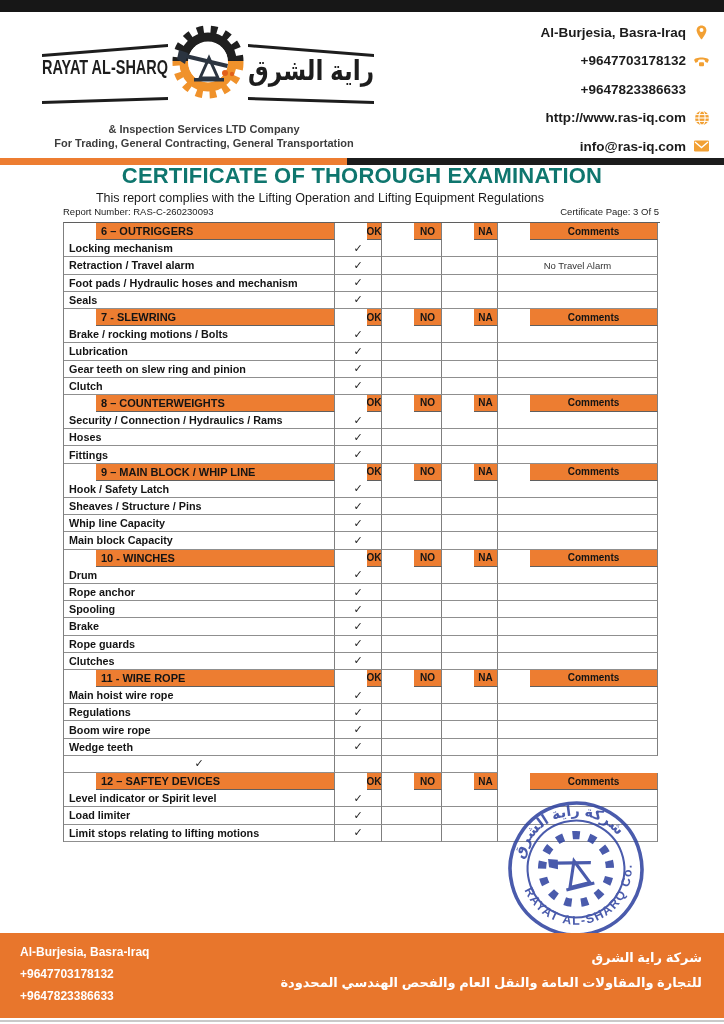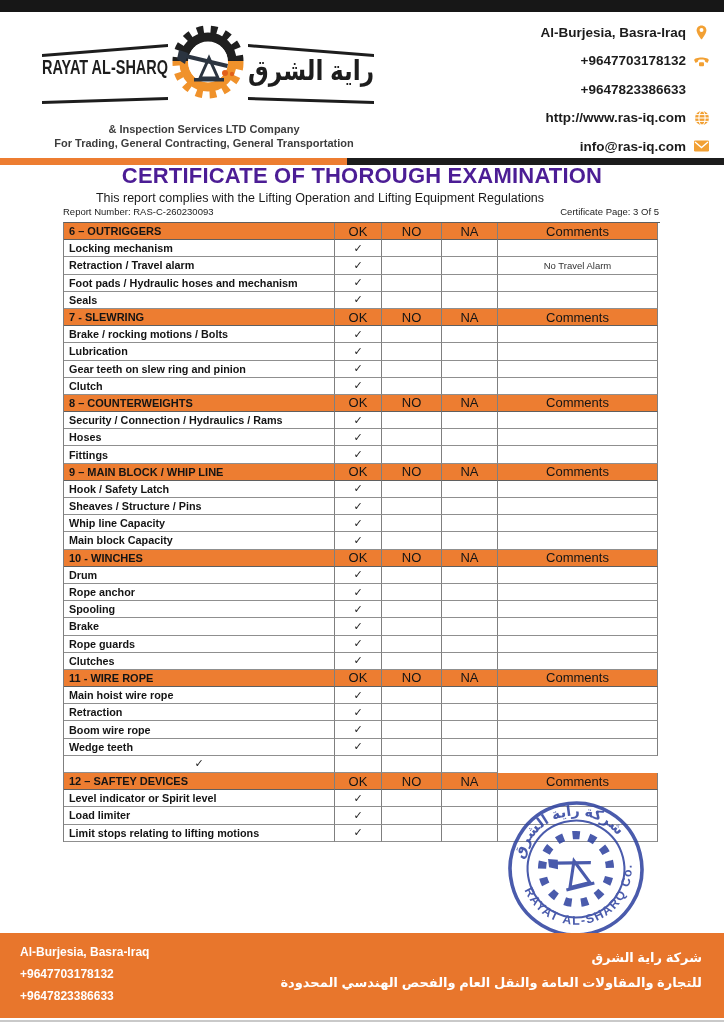--- a/index.html
+++ b/index.html
@@ -15,35 +15,35 @@
   .logo-svg{position:absolute;left:34px;top:12px;}
   .tagline{position:absolute;left:30px;top:122px;width:348px;text-align:center;
            font-size:11px;font-weight:bold;color:#3d3d3d;line-height:14px;}
   .contacts{position:absolute;right:14px;top:18px;width:240px;}
   .contact-row{display:flex;justify-content:flex-end;align-items:center;height:28.5px;gap:7px;}
   .contact-text{font-size:13.5px;font-weight:bold;color:#1c1c1c;}
   .cicon{width:17px;height:17px;flex:0 0 17px;display:flex;align-items:center;justify-content:center;}
 
   
   .doc-title{position:absolute;left:0;top:163px;width:724px;text-align:center;
-             font-size:22px;font-weight:bold;color:#4c1d95;letter-spacing:.2px;}
+             font-size:22px;font-weight:bold;color:#0f766e;letter-spacing:.2px;}
   .doc-subtitle{position:absolute;left:0;top:191px;width:640px;text-align:center;
                 font-size:12.5px;color:#1a1a1a;}
   .meta-row{position:absolute;left:63px;top:206px;width:596px;display:flex;
             justify-content:space-between;font-size:9.5px;font-weight:normal;color:#222;}
 
   
   .xtable{position:absolute;left:63px;top:222px;width:596px;
           border-top:1.2px solid #5f5f5f;border-left:1px solid #7f7f7f;}
   .trow{display:grid;grid-template-columns:271px 47px 60px 56px 160px;height:17.2px;}
   .cell{border-right:1px solid #7f7f7f;border-bottom:1px solid #8f8f8f;
         display:flex;align-items:center;overflow:hidden;white-space:nowrap;box-sizing:border-box;}
-  .thead .cell{background:#ED7D31;border-bottom:1px solid #5f5f5f;}
+  .thead .cell{background:#ED7D31;border-bottom:1px solid #5f5f5f;margin-left:32px;}
   .c-title{font-size:11px;font-weight:bold;padding-left:5px;color:#141414;}
-  .c-head{font-size:13px;font-weight:normal;justify-content:center;color:#141414;}
+  .c-head{font-size:10px;font-weight:bold;justify-content:center;color:#141414;}
   .c-item{font-size:10.8px;font-weight:bold;padding-left:5px;color:#141414;}
   .c-mark{justify-content:center;font-size:11px;color:#222;}
   .c-comment{justify-content:center;font-size:9.5px;color:#333;}
 
   
   .stamp{position:absolute;left:506px;top:799px;width:140px;height:140px;
          transform:rotate(-14deg);opacity:.85;}
 
   
   .footer{position:absolute;left:0;top:933px;width:724px;height:85px;background:#E8762C;}
@@ -349,21 +349,21 @@
         <div class="cell c-head">Comments</div>
       </div>
       <div class="trow">
         <div class="cell c-item">Main hoist wire rope</div>
         <div class="cell c-mark">✓</div>
         <div class="cell c-mark"></div>
         <div class="cell c-mark"></div>
         <div class="cell c-comment"></div>
       </div>
       <div class="trow">
-        <div class="cell c-item">Retraction</div>
+        <div class="cell c-item">Regulations</div>
         <div class="cell c-mark">✓</div>
         <div class="cell c-mark"></div>
         <div class="cell c-mark"></div>
         <div class="cell c-comment"></div>
       </div>
       <div class="trow">
         <div class="cell c-item">Boom wire rope</div>
         <div class="cell c-mark">✓</div>
         <div class="cell c-mark"></div>
         <div class="cell c-mark"></div>

